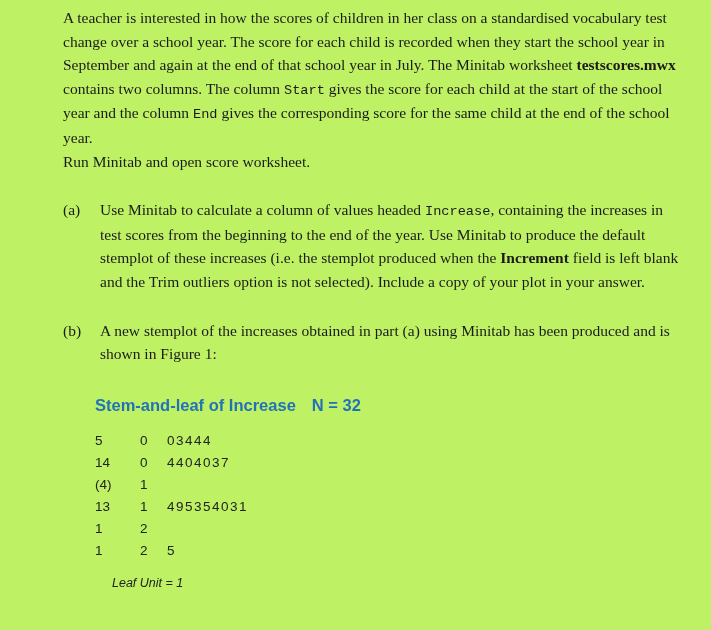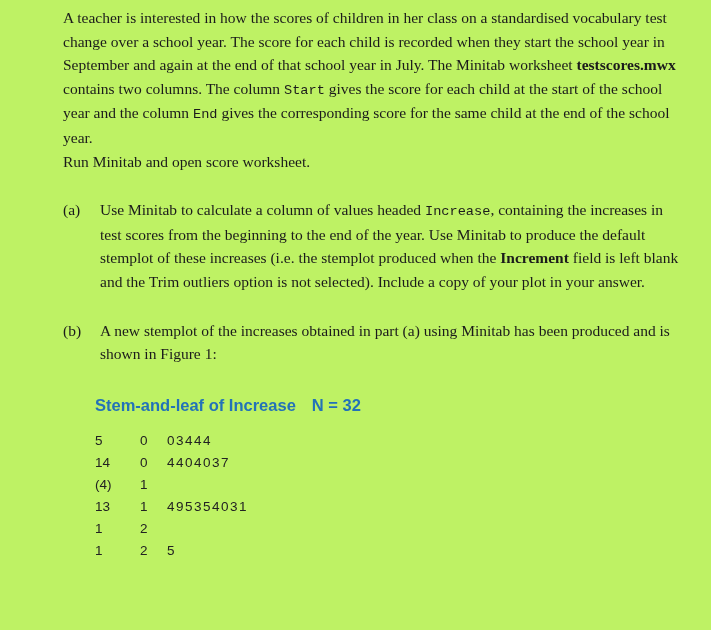--- a/index.html
+++ b/index.html
@@ -111,15 +111,16 @@
         <span class="sl-stem">2</span>
         <span class="sl-leaves"></span>
       </div>
       <div class="sl-row">
         <span class="sl-count">1</span>
         <span class="sl-stem">2</span>
         <span class="sl-leaves">5</span>
       </div>
     </div>
 
+    <div class="sl-footer">Leaf Unit = 1</div>
   </div>
 
 </div>
 
 </body></html>

